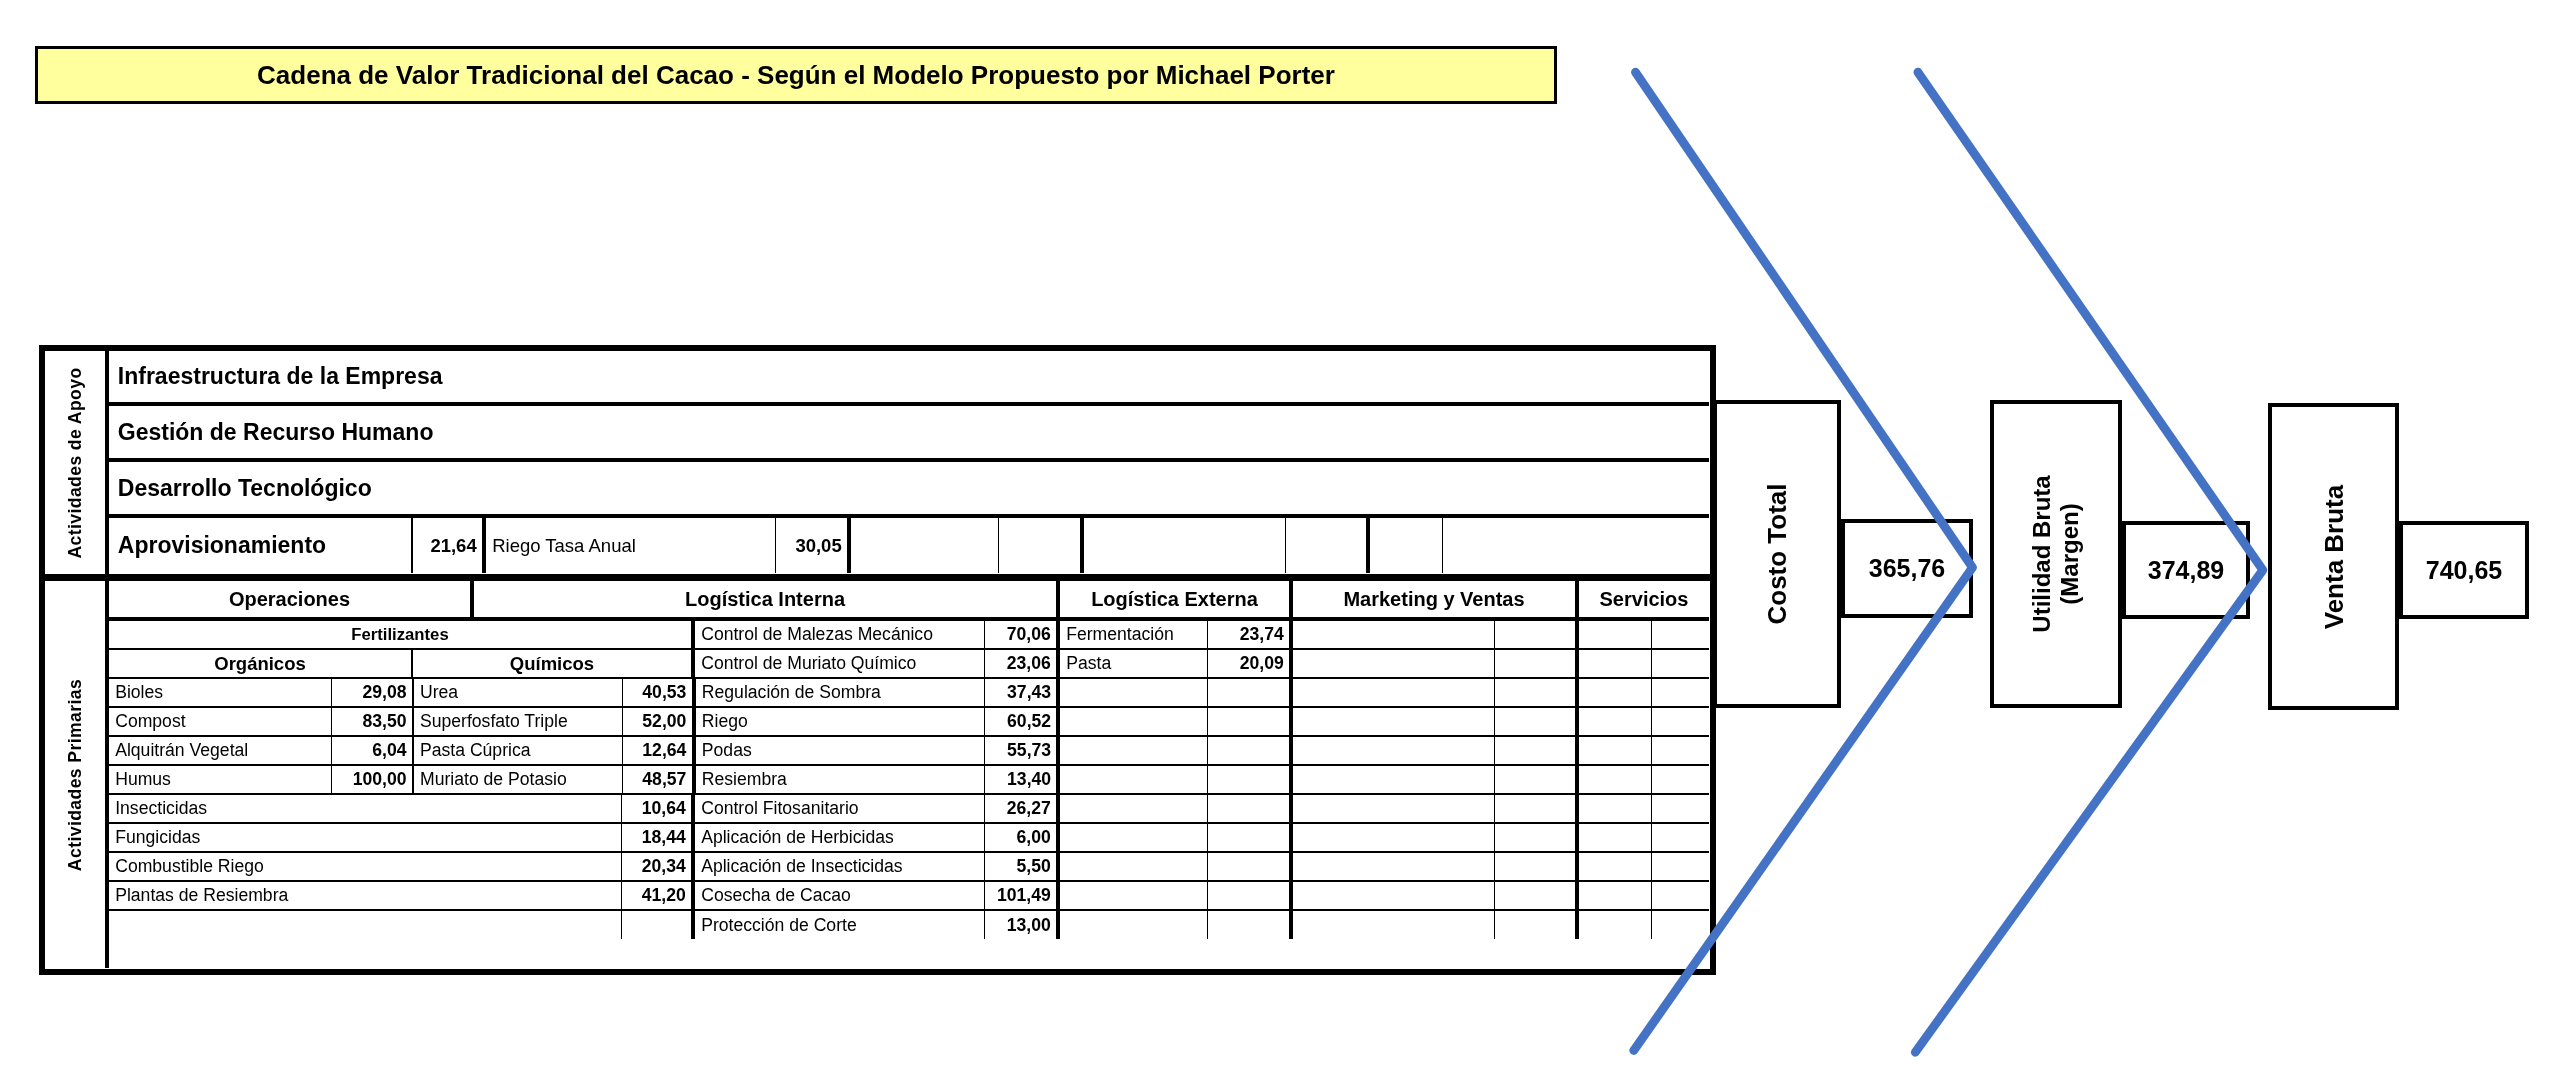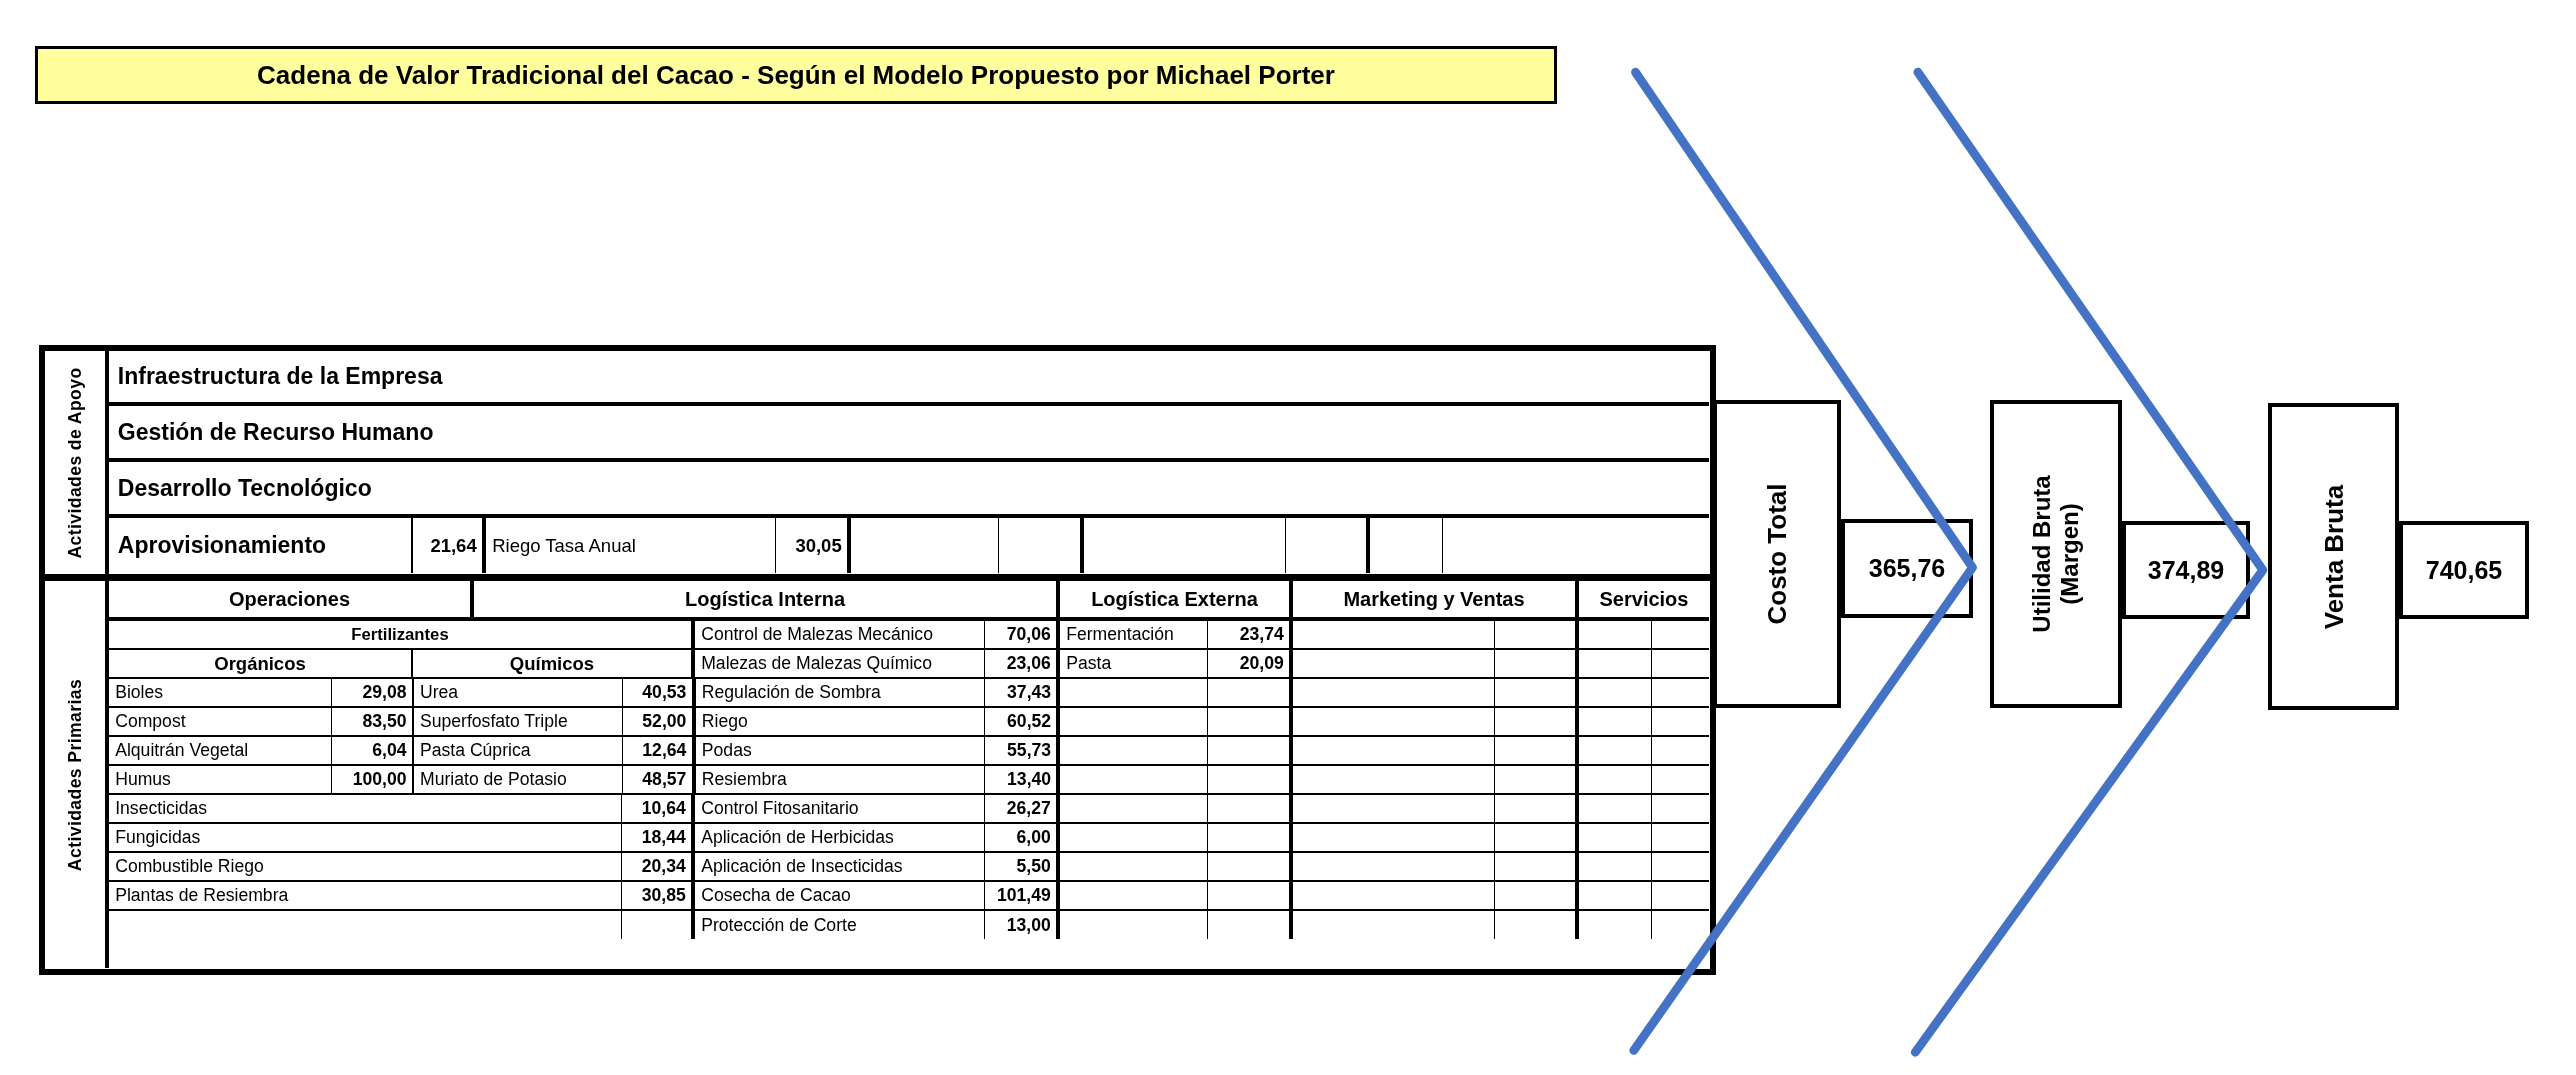--- a/index.html
+++ b/index.html
@@ -122,21 +122,21 @@
           <div class="cell num c8 bw5">23,74</div>
           <div class="cell c9 bw2"></div>
           <div class="cell c10 bw5"></div>
           <div class="cell c11 bw2"></div>
           <div class="cell c12"></div>
         </div>
 
         <div class="r">
           <div class="cell ctr subg w-ab bw3">Orgánicos</div>
           <div class="cell ctr subg w-cd bw5">Químicos</div>
-          <div class="cell lab c5 bw2">Malezas de Malezas Químico</div>
+          <div class="cell lab c5 bw2">Control de Muriato Químico</div>
           <div class="cell num c6 bw5">23,06</div>
           <div class="cell lab c7 bw2">Pasta</div>
           <div class="cell num c8 bw5">20,09</div>
           <div class="cell c9 bw2"></div>
           <div class="cell c10 bw5"></div>
           <div class="cell c11 bw2"></div>
           <div class="cell c12"></div>
         </div>
 
         <div class="r">
@@ -227,21 +227,21 @@
           <div class="cell num c6 bw5">5,50</div>
           <div class="cell c7 bw2"></div>
           <div class="cell c8 bw5"></div>
           <div class="cell c9 bw2"></div>
           <div class="cell c10 bw5"></div>
           <div class="cell c11 bw2"></div>
           <div class="cell c12"></div>
         </div>
         <div class="r">
           <div class="cell lab w-abc bw2">Plantas de Resiembra</div>
-          <div class="cell num c4 bw5">30,85</div>
+          <div class="cell num c4 bw5">41,20</div>
           <div class="cell lab c5 bw2">Cosecha de Cacao</div>
           <div class="cell num c6 bw5">101,49</div>
           <div class="cell c7 bw2"></div>
           <div class="cell c8 bw5"></div>
           <div class="cell c9 bw2"></div>
           <div class="cell c10 bw5"></div>
           <div class="cell c11 bw2"></div>
           <div class="cell c12"></div>
         </div>
         <div class="r last">

